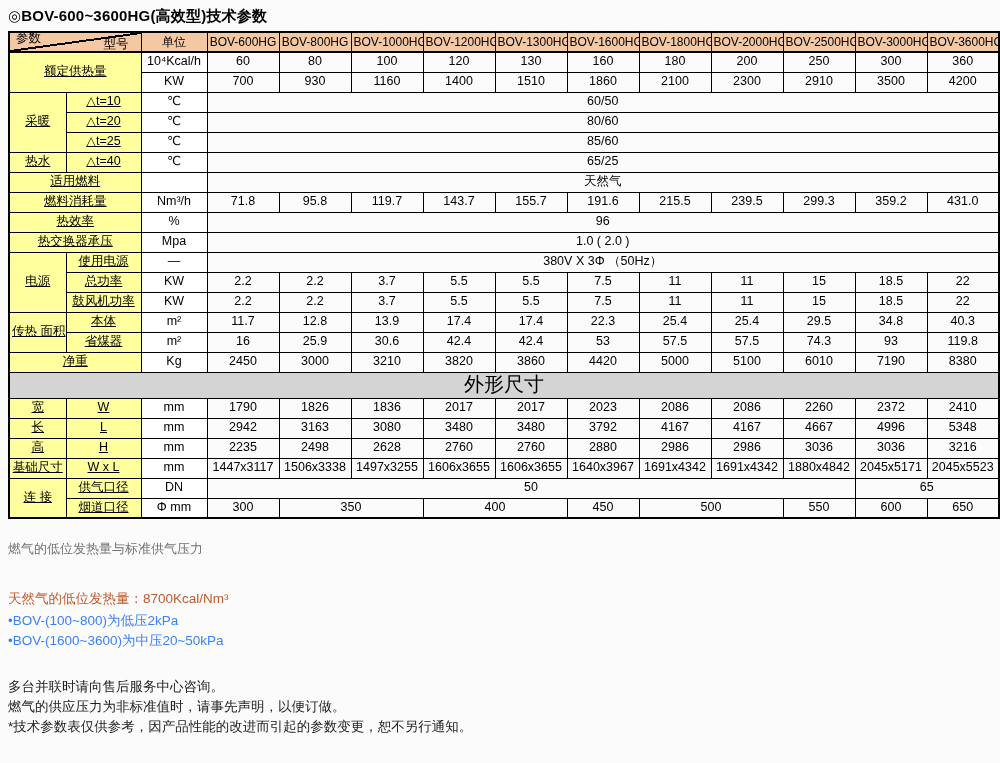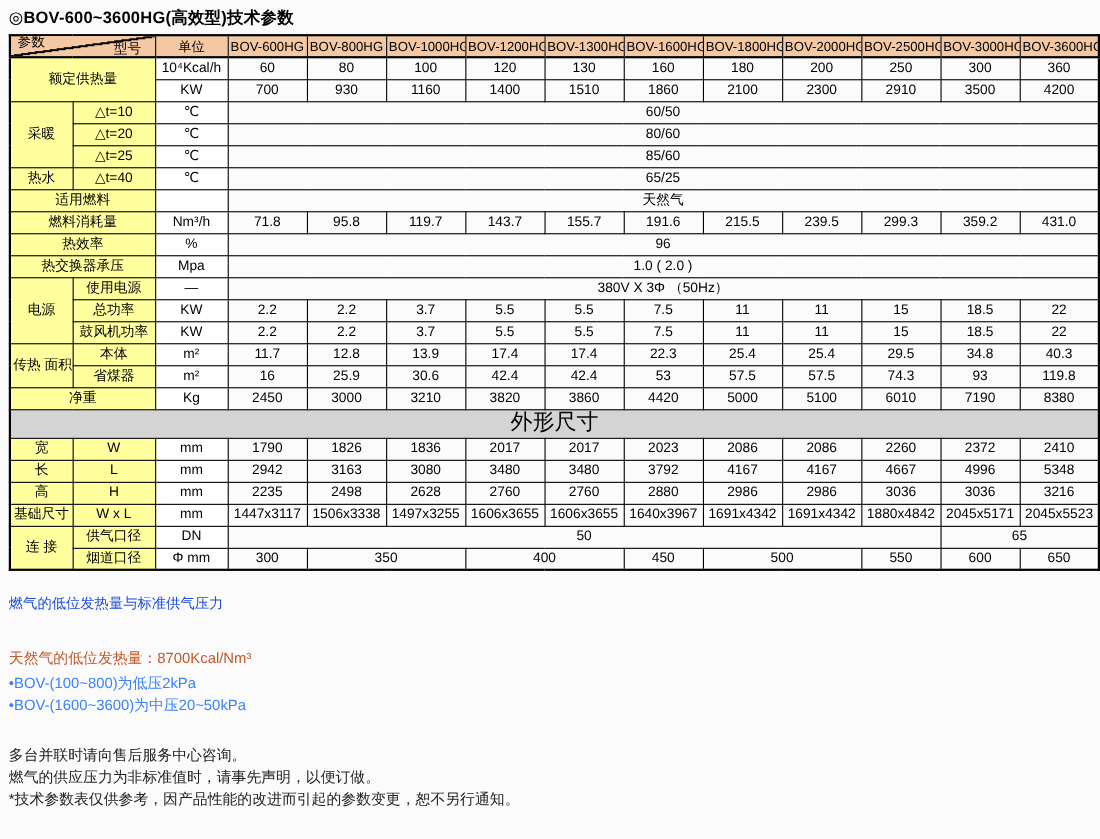--- a/index.html
+++ b/index.html
@@ -35,21 +35,21 @@
     padding: 0 2px;
     height: 20px;
     text-align: center;
     vertical-align: middle;
     font-weight: normal;
     line-height: 1.25;
     overflow: hidden;
     white-space: nowrap;
   }
   table.spec thead th { border-bottom: 2px solid #000; }
-  .lbl  { background: var(--label_bg, #FFFF9E); }
+  .lbl  { background: var(--label_bg, #FFFF9E); text-decoration: underline; }
   .unit { background: #fff; }
   .hdr  { background: var(--header_bg, #F3C8A3); font-size: 12px; height: 44px; }
   .pre  { white-space: pre-line; line-height: 1.15; }
   .corner {
     position: relative;
     padding: 0;
     background:
       linear-gradient(to bottom right,
         transparent calc(50% - 1px), #000 calc(50% - 1px),
         #000 calc(50% + 1px), transparent calc(50% + 1px)),
@@ -60,21 +60,21 @@
   .corner .c-bottom { position: absolute; bottom: 4px; left: 6px; }
   td.section {
     background: var(--section_bg, #D4D4D4);
     font-size: 20px;
     height: 25px;
     border-top: 2px solid #000;
     border-bottom: 2px solid #000;
     font-family: Liberation Mono, monospace;
   }
   .notes { margin-top: 17px; font-size: 13px; color: #3a3a3a; }
-  .note-heading { margin-bottom: 32px; color: #1d4ed8; margin-top: 21px; }
+  .note-heading { margin-bottom: 32px; color: #737373; margin-top: 21px; }
   .accent {
     color: var(--accent_text, #C05A2C);
     margin-bottom: 3px;
     font-size: 13.5px;
   }
   .bullets div { line-height: 20px; color: #3b82f6; font-size: 13.5px; }
   .footnotes { margin-top: 26px; }
   .footnotes div { line-height: 20px; color: #222; font-size: 13.5px; }
 </style>
 </head>

